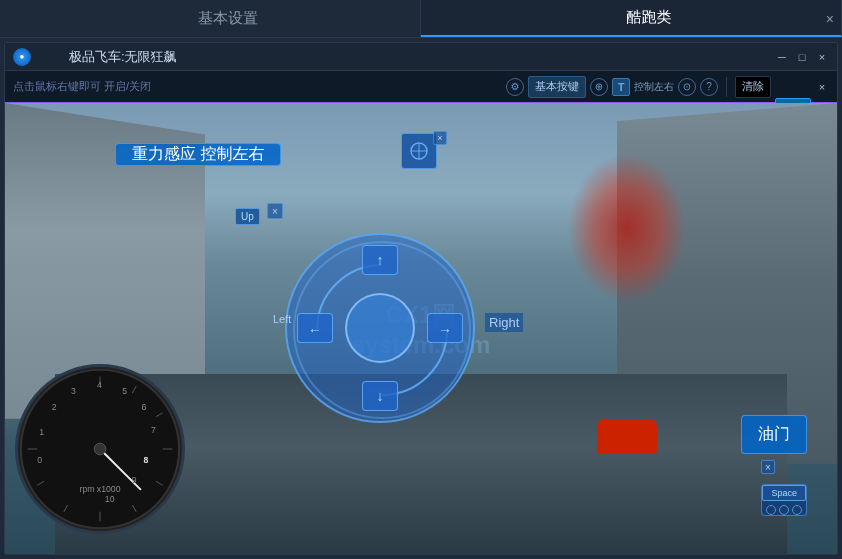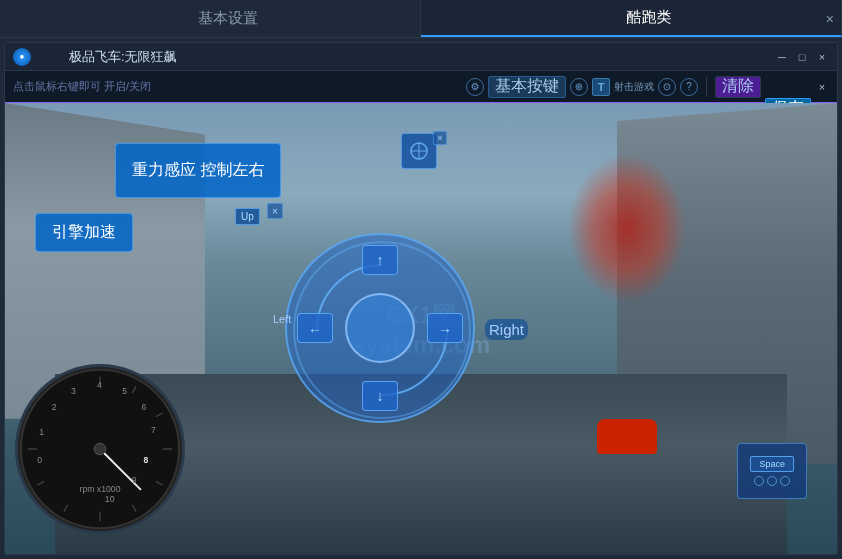--- a/index.html
+++ b/index.html
@@ -115,35 +115,35 @@
     }
     .toolbar-hint {
       color: #6677aa;
       font-size: 11px;
       flex: 1;
     }
     .toolbar-btn {
       background: #1a3a5a;
       border: 1px solid #2a5a8a;
       color: #aaccee;
-      font-size: 16px;
+      font-size: 11px;
       padding: 2px 6px;
       border-radius: 2px;
       cursor: pointer;
       height: 22px;
       display: flex; align-items: center; gap: 3px;
     }
     .toolbar-btn.save {
       background: #0369a1;
       border-color: #2a9aff;
       color: white;
       margin-top: 44px;
     }
     .toolbar-btn.clear {
-      background: #4c1d95;
+      background: #000000;
       border-color: #2a3a4a;
     }
     .toolbar-icon-circle {
       width: 18px;
       height: 18px;
       border: 1px solid #3a6a9a;
       border-radius: 50%;
       display: flex; align-items: center; justify-content: center;
       color: #6699cc;
       font-size: 10px;
@@ -249,21 +249,21 @@
     }
 
     
     .gravity-label {
       position: absolute;
       left: 110px;
       top: 40px;
       background: rgba(0, 100, 200, 0.85);
       color: white;
       font-size: 16px;
-      padding: 16px 16px;
+      padding: 0 16px;
       border-radius: 4px;
       white-space: nowrap;
       border: 1px solid rgba(100, 180, 255, 0.6);
     }
 
     
     .engine-label {
       position: absolute;
       left: 30px;
       top: 110px;
@@ -346,26 +346,26 @@
     .dpad-label-left {
       position: absolute;
       left: 268px;
       top: 210px;
       color: #aaccff;
       font-size: 11px;
     }
     .dpad-label-right {
       position: absolute;
       left: 480px;
-      top: 216px;
+      top: 210px;
       color: #aaccff;
-      font-size: 15px;
+      font-size: 13px;
       background: rgba(20,80,150,0.7);
       padding: 2px 4px;
-      border-radius: 8px;
+      border-radius: 0;
     }
 
     
     .watermark {
       position: absolute;
       left: 50%;
       top: 50%;
       transform: translate(-50%, -50%);
       color: rgba(150, 200, 255, 0.25);
       font-size: 24px;
@@ -385,25 +385,25 @@
       font-size: 16px;
       padding: 8px 16px;
       border-radius: 4px;
       border: 1px solid rgba(100, 180, 255, 0.6);
     }
 
     
     .space-indicator {
       position: absolute;
       right: 30px;
-      bottom: 55px;
+      bottom: 38px;
       background: rgba(20, 60, 120, 0.85);
       border: 1px solid rgba(80, 150, 220, 0.7);
       border-radius: 4px;
-      padding: 12px;
+      padding: 0;
       display: flex;
       flex-direction: column;
       align-items: center;
     }
     .space-indicator-x {
       position: absolute;
       right: 62px;
       bottom: 80px;
       background: rgba(20, 80, 150, 0.7);
       border: 1px solid rgba(100, 180, 255, 0.5);
@@ -498,21 +498,21 @@
     </div>
 
     <div class="toolbar">
       <span class="toolbar-hint">点击鼠标右键即可 开启/关闭</span>
       <div class="toolbar-icon-circle">⚙</div>
       <div class="toolbar-btn">
         <span>基本按键</span>
       </div>
       <div class="toolbar-icon-circle">⊕</div>
       <div class="toolbar-t-icon">T</div>
-      <span class="toolbar-text-sm">射击游戏</span>
+      <span class="toolbar-text-sm">控制左右</span>
       <div class="toolbar-icon-circle">⊙</div>
       <div class="toolbar-icon-circle">?</div>
       <div class="toolbar-divider"></div>
       <div class="toolbar-btn clear">
         <span>清除</span>
       </div>
       <div class="toolbar-btn save">
         <span>保存</span>
       </div>
       <div class="win-btn">×</div>
@@ -534,23 +534,20 @@
       </div>
       <div class="gravity-box">
         <svg width="20" height="20" viewBox="0 0 20 20">
             <circle cx="10" cy="10" r="8" fill="none" stroke="#66aaee" stroke-width="1.5"></circle>
             <line x1="10" y1="2" x2="10" y2="18" stroke="#66aaee" stroke-width="1"></line>
             <line x1="2" y1="10" x2="18" y2="10" stroke="#66aaee" stroke-width="1"></line>
           </svg>
       </div>
       <div class="gravity-box-x">×</div>
 
-      <div class="engine-label">
-        <span>引擎加速</span>
-      </div>
 
       <div class="up-indicator">
         <span style="color:#aaddff;font-size:10px;">Up</span>
       </div>
       <div class="up-indicator-x">×</div>
 
       <div class="dpad-container">
         <div class="dpad-outer">
 
           <svg width="190" height="190" viewBox="0 0 190 190" style="position:absolute;top:0;left:0;">
@@ -579,20 +576,23 @@
       </div>
 
       <div class="dpad-label-left">
         <span>Left</span>
       </div>
 
       <div class="dpad-label-right">
         <span>Right</span>
       </div>
 
+      <div class="throttle-label">
+        <span>油门</span>
+      </div>
 
       <div class="space-indicator-x">×</div>
       <div class="space-indicator">
         <div class="space-key">
           <span>Space</span>
         </div>
         <div class="gamepad-icon">
           <div class="gp-circle"></div>
           <div class="gp-circle"></div>
           <div class="gp-circle"></div>

